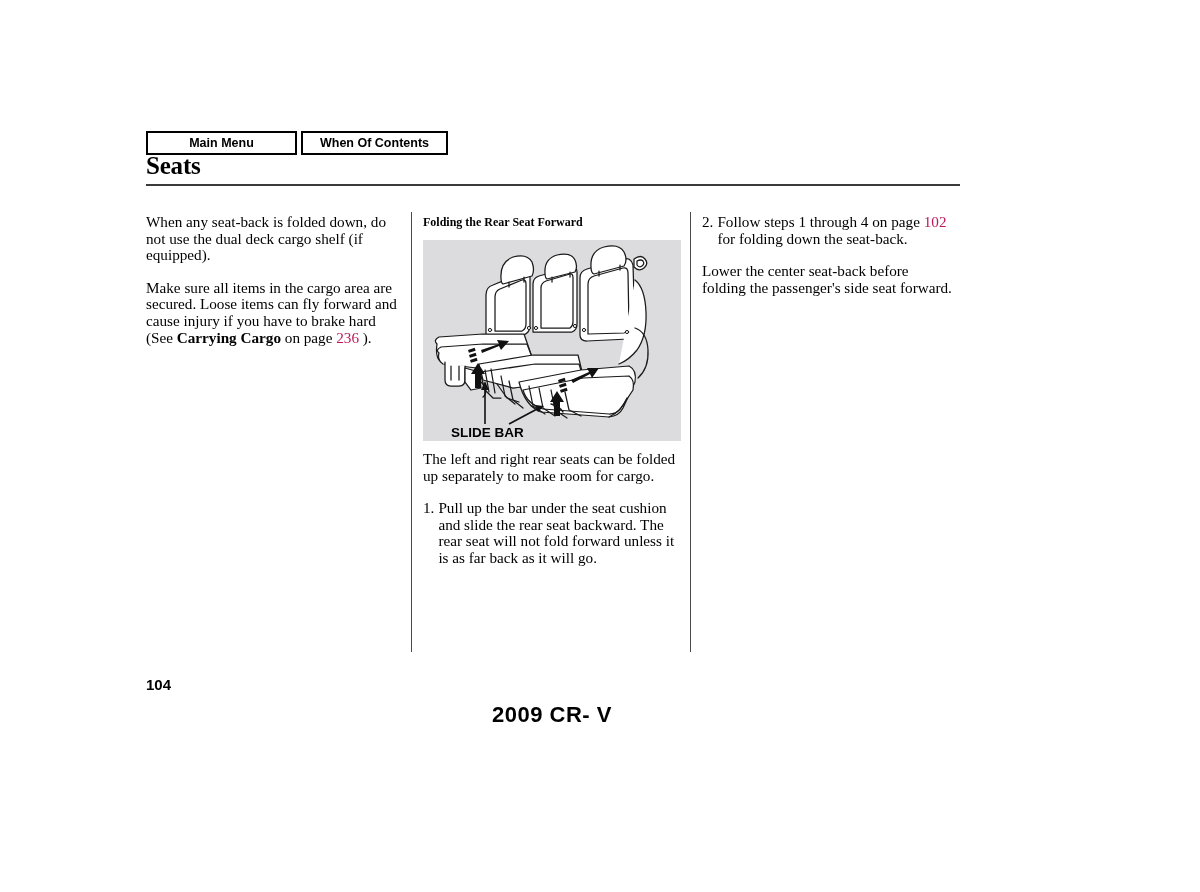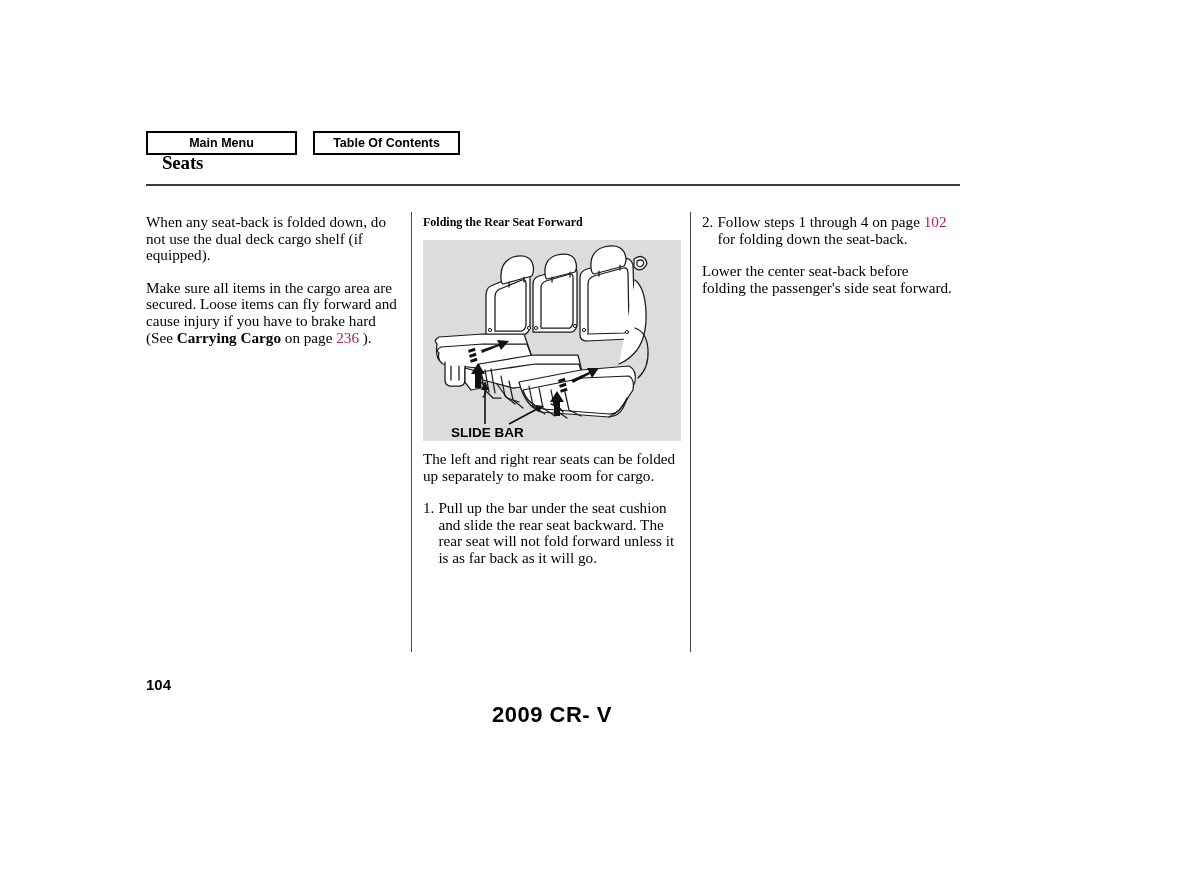--- a/index.html
+++ b/index.html
@@ -15,21 +15,21 @@
     color: #000000;
     overflow: hidden;
   }
 
   
   .navbar {
     position: absolute;
     left: 146px;
     top: 131px;
     display: flex;
-    gap: 16px;
+    gap: 4px;
   }
   .nav-btn {
     border: 2px solid #000;
     background: #ffffff;
     font-family: "Liberation Sans", sans-serif;
     font-size: 12.5px;
     font-weight: bold;
     color: #000;
     text-align: center;
     line-height: 18px;
@@ -37,25 +37,25 @@
     padding: 1px 0 1px 0;
     box-sizing: content-box;
     cursor: pointer;
   }
   .nav-btn.main-menu { width: 147px; }
   .nav-btn.toc { width: 143px; }
 
   
   .page-title {
     position: absolute;
-    left: 162px;
+    left: 146px;
     top: 152px;
     font-family: "Liberation Serif", serif;
     font-weight: bold;
-    font-size: 19px;
+    font-size: 25px;
     letter-spacing: -0.2px;
   }
   .title-rule {
     position: absolute;
     left: 146px;
     top: 184px;
     width: 814px;
     height: 2px;
     background: #3b3b3b;
   }
@@ -135,21 +135,21 @@
     font-weight: bold;
     font-size: 22px;
     letter-spacing: 0.5px;
   }
 </style>
 </head>
 <body>
 
 <div class="navbar">
   <div class="nav-btn main-menu">Main Menu</div>
-  <div class="nav-btn toc">Table Of Contents</div>
+  <div class="nav-btn toc">When Of Contents</div>
 </div>
 
 <div class="page-title">Seats</div>
 <div class="title-rule"></div>
 
 <div class="vrule left"></div>
 <div class="vrule right"></div>
 
 <div class="col c1">
   <p class="para">When any seat-back is folded down, do not use the dual deck cargo shelf (if equipped).</p>

